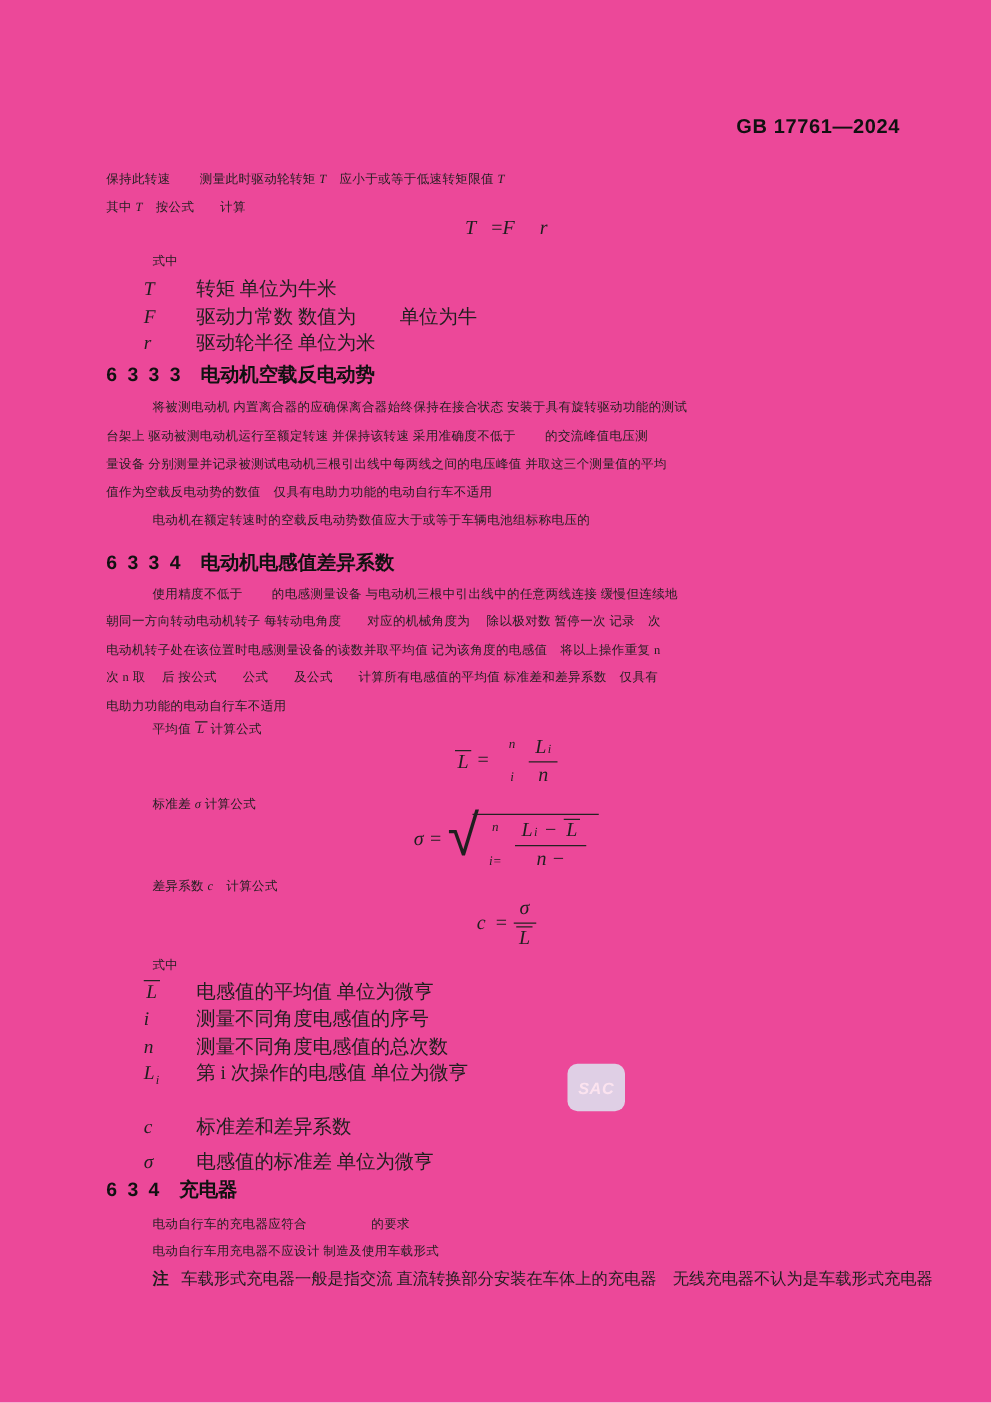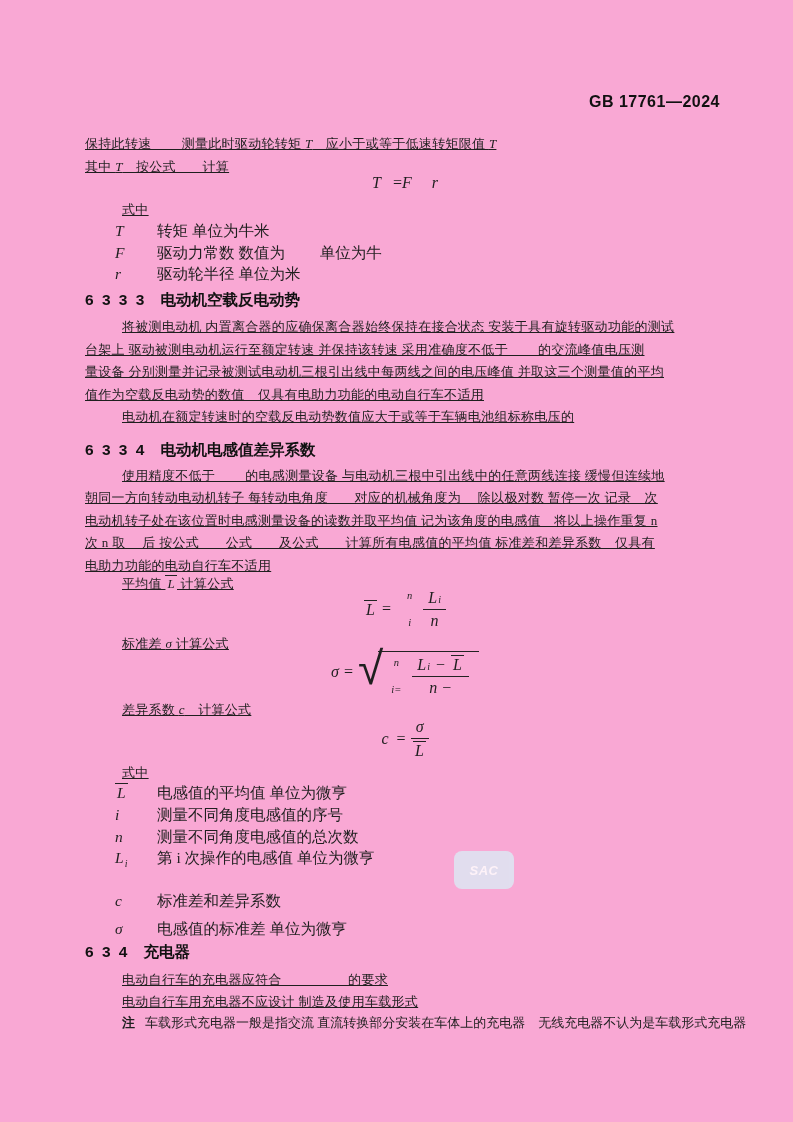--- a/index.html
+++ b/index.html
@@ -1,32 +1,32 @@
 <!DOCTYPE html>
 <html><head>
 <meta charset="utf-8">
 <style>
   html,body { margin:0; padding:0; background:#ffffff; }
   #page {
     position:relative;
     width:793px; height:1122px;
-    background:#f9a8d4;
+    background:#ec4899;
     font-family:"Liberation Serif","DejaVu Serif",serif;
     color:#1f1f1f;
     overflow:hidden;
   }
   .doc-header {
     position:absolute; top:93px; right:73px;
     font-family:"Liberation Sans","DejaVu Sans",sans-serif;
     font-weight:bold; font-size:16px; letter-spacing:0.5px; color:#111;
   }
   .ln {
     position:absolute; left:85px; width:640px;
-    font-size:13px; line-height:20px;
-    white-space:pre; letter-spacing:0.3px;text-decoration:underline;
+    font-size:10px; line-height:20px;
+    white-space:pre; letter-spacing:0.3px;
   }
   .ind { padding-left:37px; }
   .heading {
     position:absolute; left:85px; width:640px;
     font-family:"Liberation Sans","DejaVu Sans",sans-serif;
     font-weight:bold; font-size:15.5px; color:#111; white-space:pre;
   }
   .heading .h-num { letter-spacing:2px; margin-right:14px;text-align:center; }
   .fvar { font-family:"Liberation Serif","DejaVu Serif",serif; font-style:italic; }
   .overl { display:inline-block; border-top:1.5px solid #222; padding:1px 2px 0 2px; line-height:1.05; }
@@ -46,21 +46,21 @@
   }
   sub.fsub { font-size:10px; font-style:italic; line-height:1; margin-left:1px; }
   .sqrt { display:inline-flex; align-items:flex-start; }
   .sqrt-sign { font-size:46px; line-height:42px; font-style:normal; margin-right:-5px; font-family:"DejaVu Sans",sans-serif; font-weight:200; }
   .sqrt-content { border-top:1.5px solid #222; padding:3px 10px 0 2px; display:inline-flex; align-items:center; margin-top:4px; }
   .def-row { position:absolute; left:85px; width:640px; font-size:15.5px; white-space:pre; }
   .def-row .sym { display:inline-block; margin-left:30px; min-width:42px; }
   .note-line { position:absolute; left:85px; width:655px; font-size:13px; white-space:pre; }
   .note-label { font-family:"Liberation Sans","DejaVu Sans",sans-serif; font-weight:bold; margin-right:10px; }
   .watermark {
-    position:absolute; left:454px; top:851px; width:60px; height:38px;
+    position:absolute; left:454px; top:851px; width:46px; height:38px;
     background:#dde7f3; border-radius:8px;
     display:flex; align-items:center; justify-content:center;
     font-family:"Liberation Sans","DejaVu Sans",sans-serif;
     font-weight:bold; font-style:italic; font-size:13px; color:#ffffff;
     letter-spacing:0.5px; opacity:0.85;
   }
 </style>
 </head>
 <body>
 

